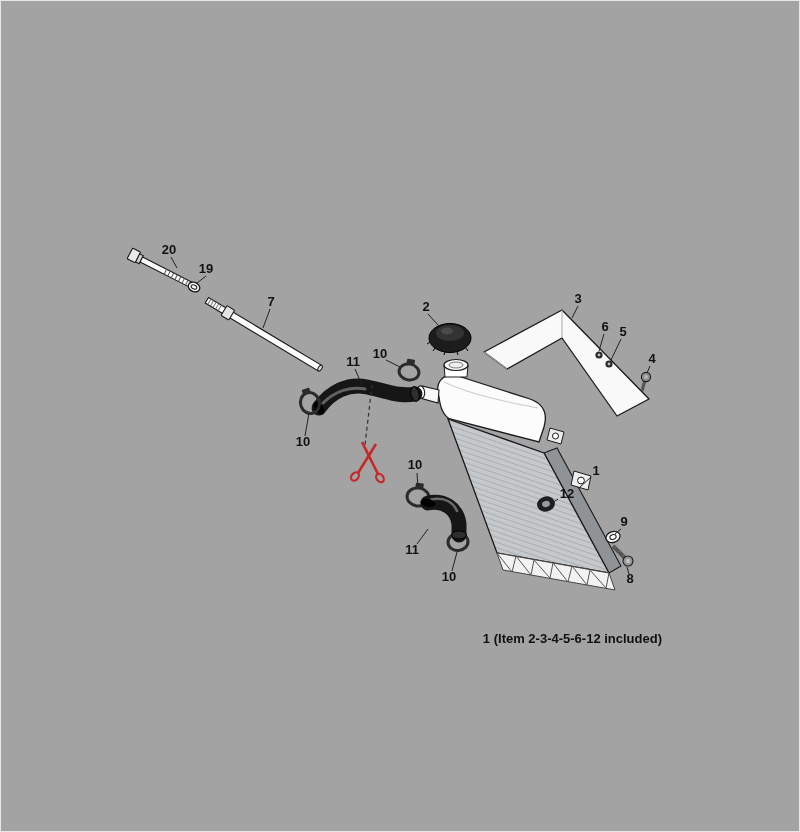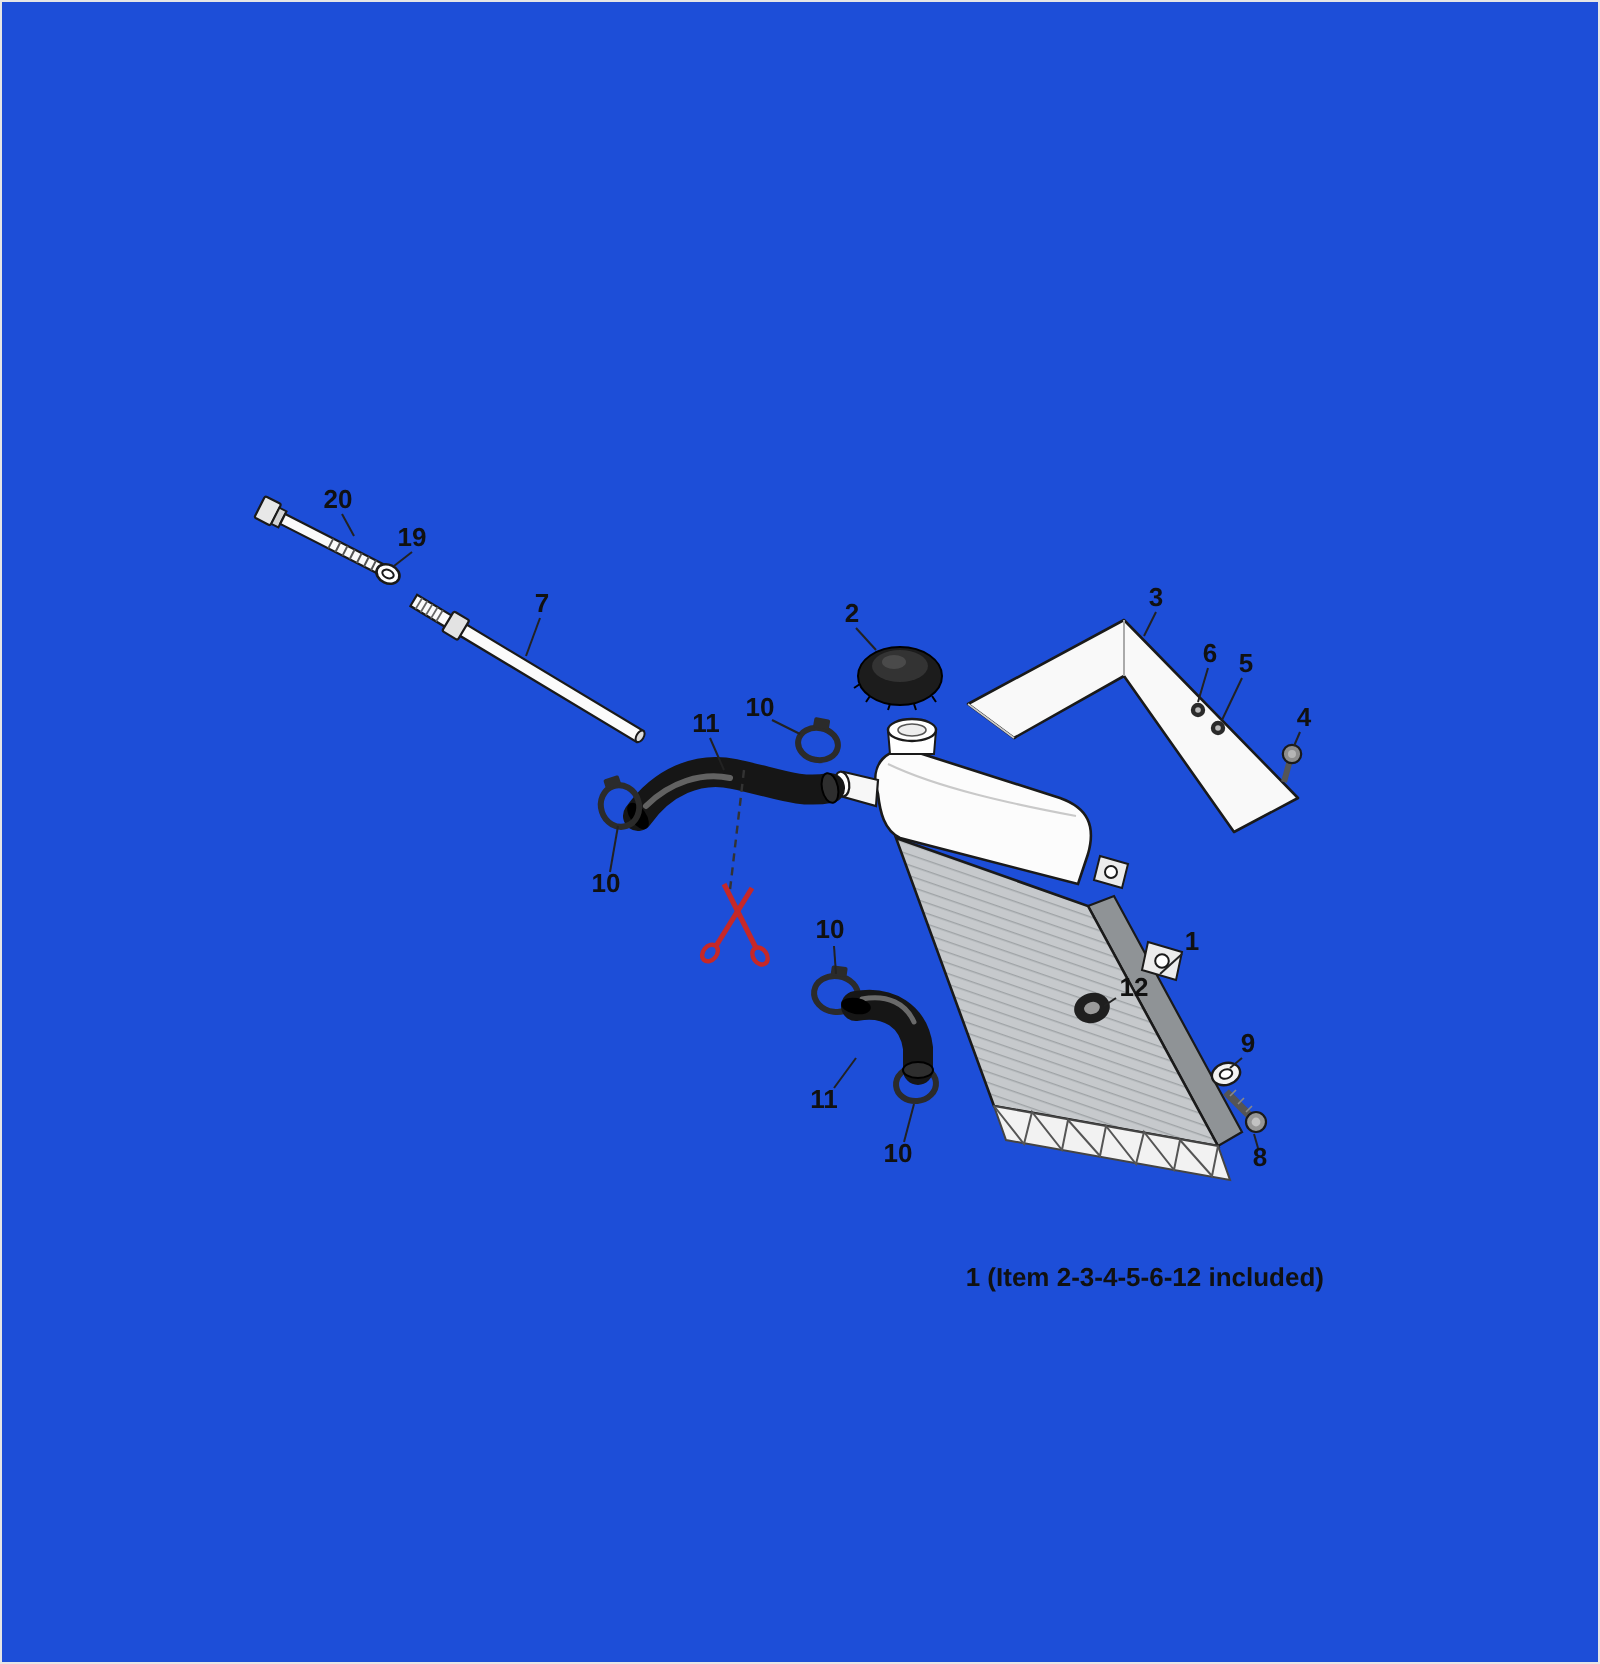--- a/index.html
+++ b/index.html
@@ -1,17 +1,17 @@
 <!DOCTYPE html>
 <html><head>
 <meta charset="utf-8">
 <style>
   html,body { margin:0; padding:0; background:#ffffff; }
   .page {
-    position:relative; width:800px; height:832px; background:#1d4ed8;
+    position:relative; width:800px; height:832px; background:#a3a3a3;
     border:1px solid #e6e6e6; box-sizing:border-box; overflow:hidden;
     font-family:"Liberation Sans", sans-serif;
   }
   svg { position:absolute; inset:0; }
   .plabel  { font:bold 13px "Liberation Sans", sans-serif; fill:#111; text-anchor:middle; }
   .footnote{ font:bold 13px "Liberation Sans", sans-serif; fill:#111; text-anchor:end; }
 </style>
 </head>
 <body>
 

